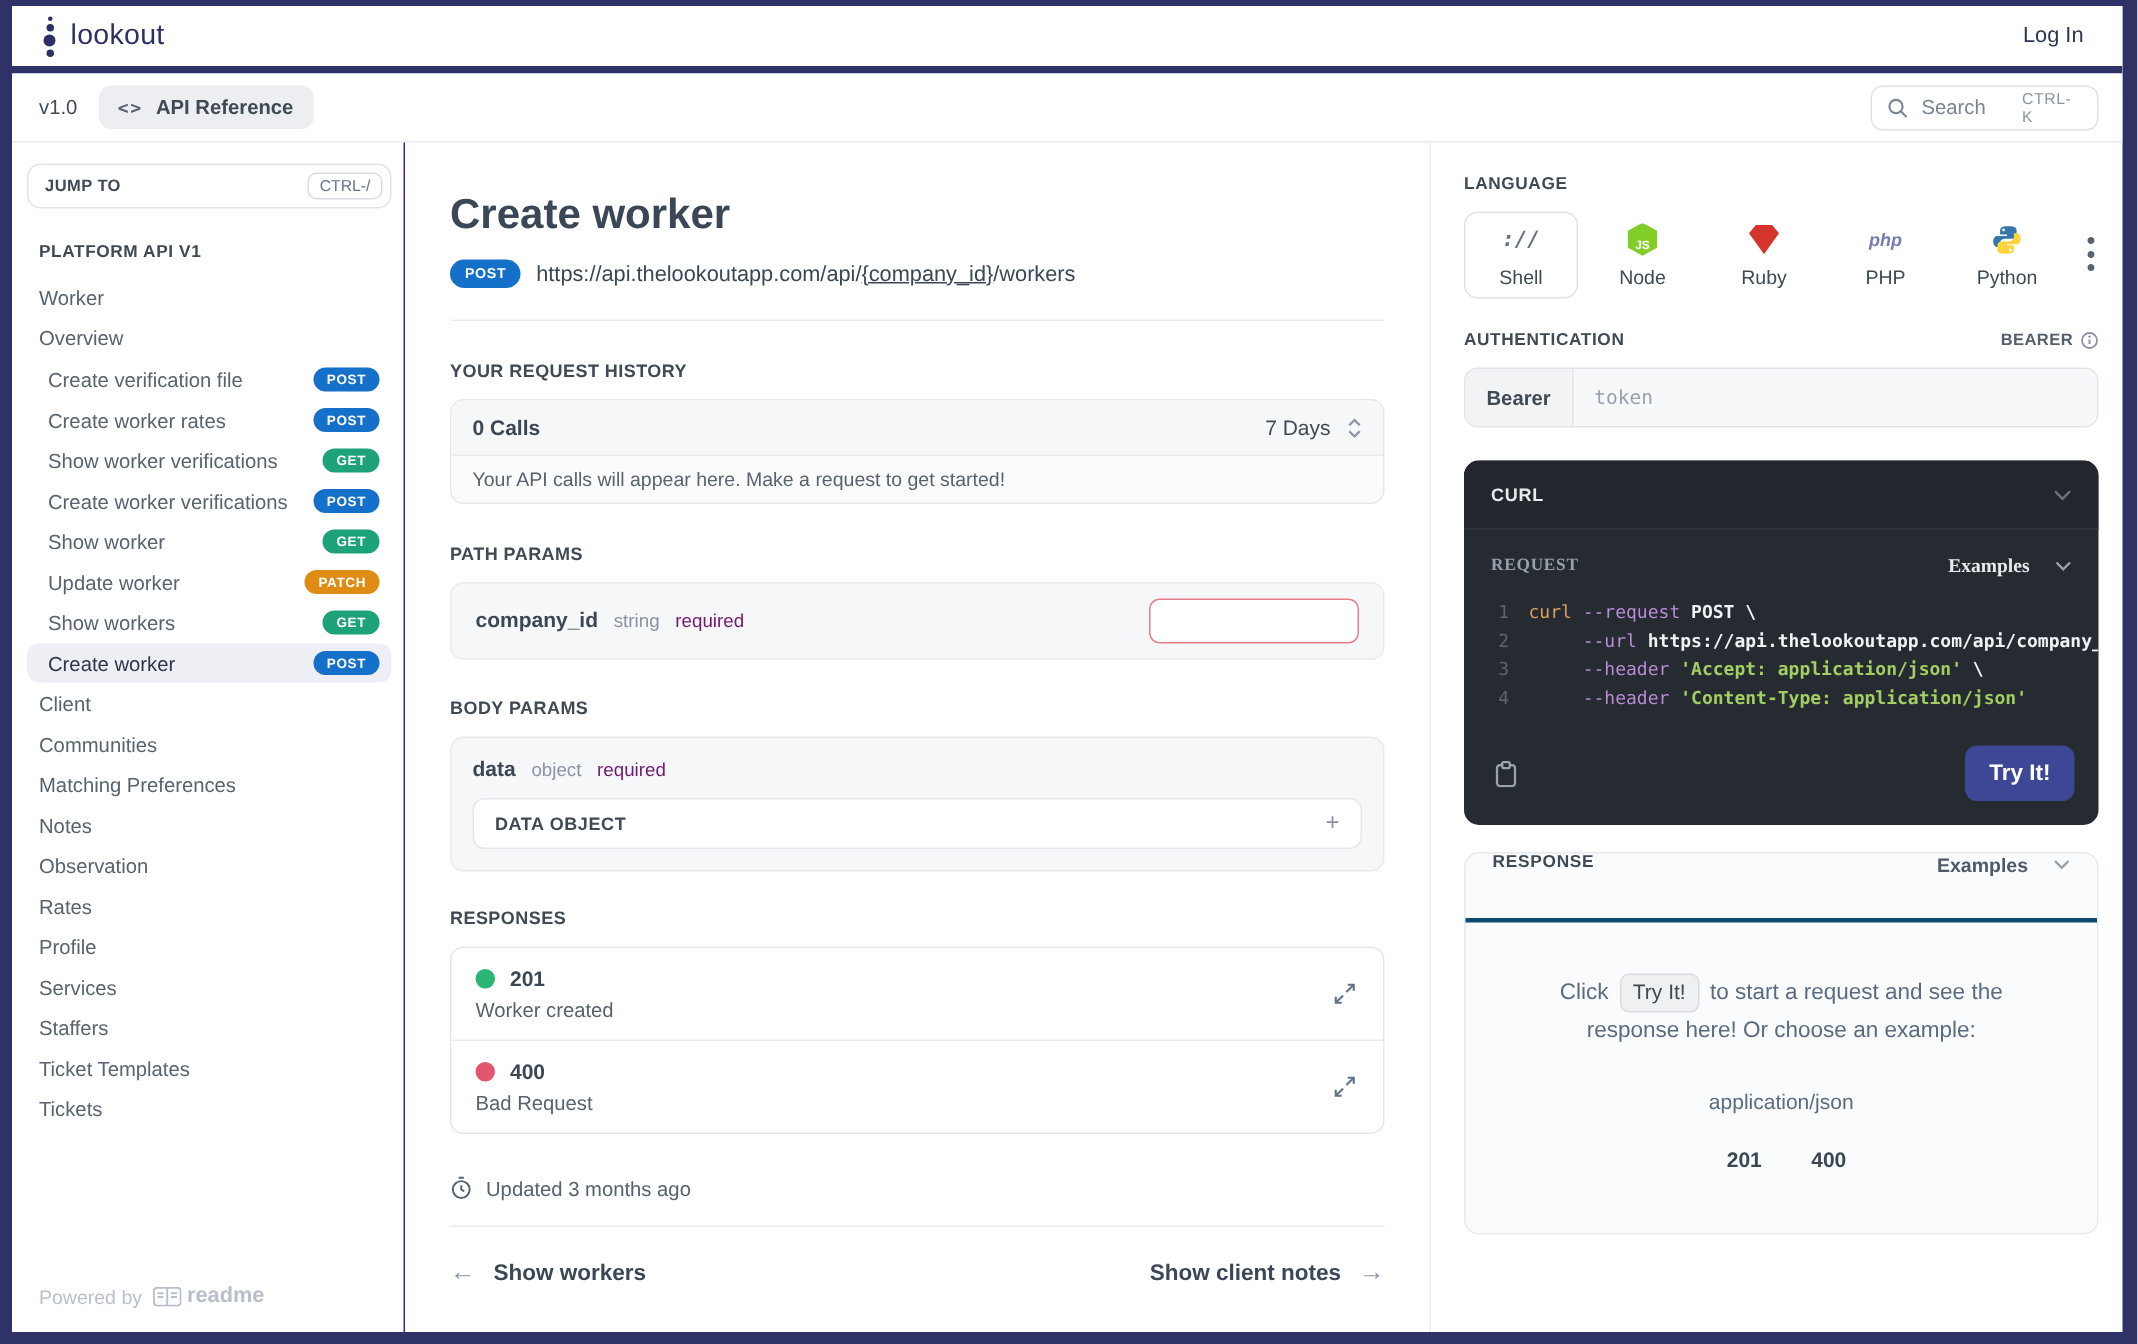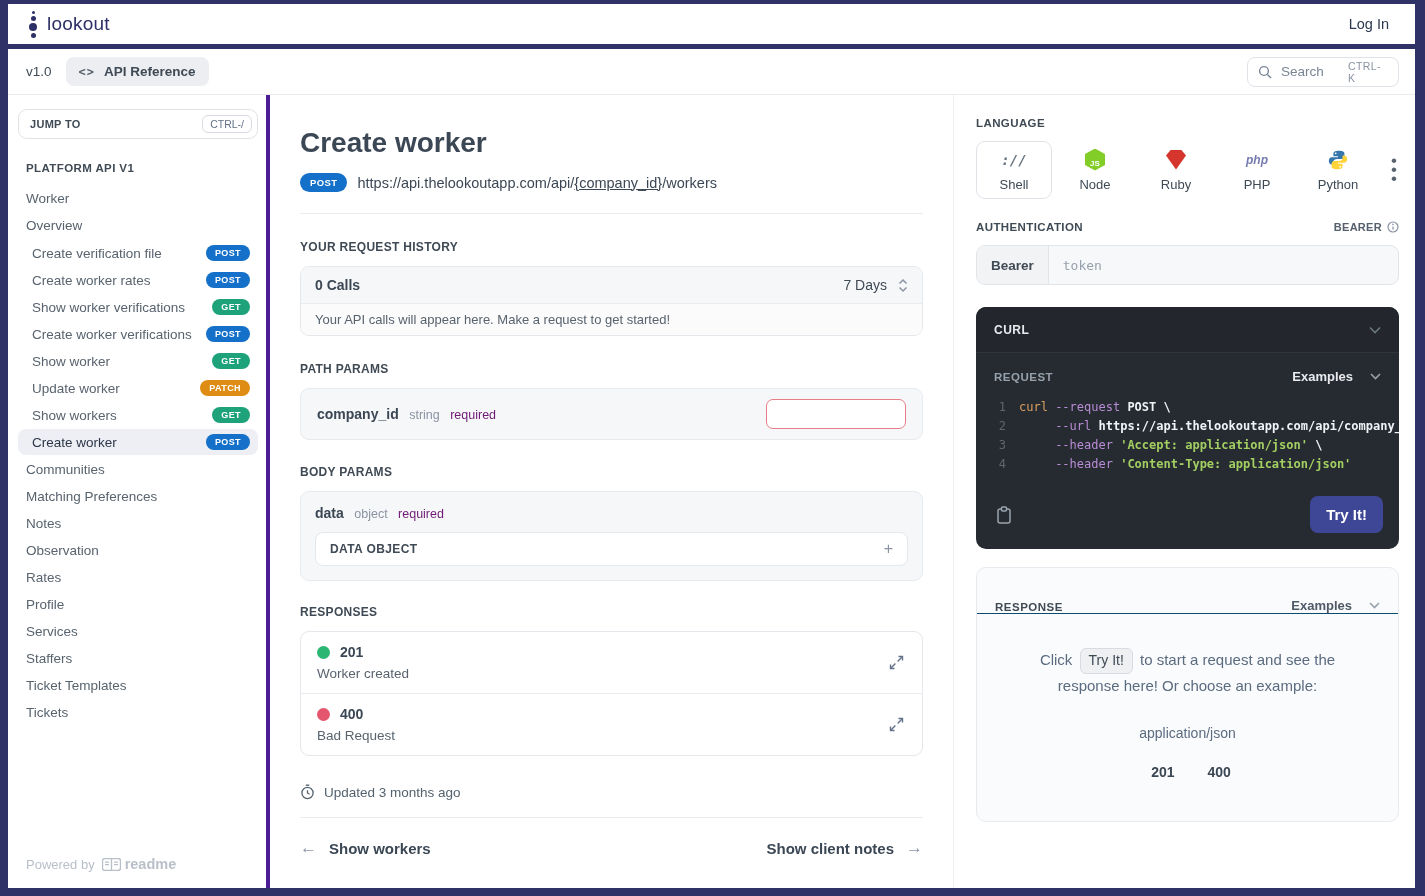--- a/index.html
+++ b/index.html
@@ -26,21 +26,21 @@
   .code-glyph{font-family:"DejaVu Sans Mono",monospace;font-size:12px;color:#55606c;font-weight:bold;letter-spacing:1px;}
   .search{margin-left:auto;width:152px;height:30px;border:1px solid #dfe3e8;border-radius:8px;display:flex;align-items:center;padding:0 10px;gap:7px;background:#fff;}
   .search input{border:none;outline:none;width:62px;font-size:13.5px;color:#55606c;background:transparent;font-family:"Liberation Sans",sans-serif;}
   .search input::placeholder{color:#7a8594;}
   .kbd-hint{font-size:10.5px;color:#8a93a3;letter-spacing:.4px;margin-left:auto;}
 
   
   .body-row{flex:1;display:flex;min-height:0;}
 
   
-  .sidebar{width:262px;flex:none;border-right:4px solid #4c1d95;display:flex;flex-direction:column;padding:14px 8px 10px 10px;}
+  .sidebar{width:262px;flex:none;border-right:1px solid #4c1d95;display:flex;flex-direction:column;padding:14px 8px 10px 10px;}
   .jump{height:30px;flex:none;border:1px solid #dfe3e8;border-radius:9px;display:flex;align-items:center;justify-content:space-between;padding:0 5px 0 11px;margin-bottom:16px;background:#fff;cursor:pointer;}
   .jump-label{font-size:11px;font-weight:bold;letter-spacing:.3px;color:#3f4a55;}
   .keycap{border:1px solid #d8dce2;border-radius:6px;padding:2px 7px;font-size:10.5px;color:#637288;background:#fff;}
   .nav{flex:1;overflow:hidden;}
   .nav-title{font-size:11.5px;font-weight:bold;color:#3f4a55;letter-spacing:.4px;padding:7px 8px 11px;}
   .nav-item{font-size:13.5px;color:#58636e;padding:6px 8px;border-radius:8px;cursor:pointer;}
   .nav-ep{display:flex;align-items:center;justify-content:space-between;padding:5px 8px 5px 14px;border-radius:8px;font-size:13.5px;color:#58636e;cursor:pointer;margin:1px 0;}
   .nav-ep.active{background:#edeff5;color:#2c3648;}
   .ep-badge{font-size:9px;font-weight:bold;color:#fff;padding:3px 9px;border-radius:9px;letter-spacing:.4px;flex:none;}
   .powered{flex:none;display:flex;align-items:center;gap:7px;color:#b9bfc9;font-size:13px;padding:12px 8px 6px;}
@@ -102,36 +102,36 @@
   .auth-head{display:flex;justify-content:space-between;align-items:center;margin:0 0 12px;}
   .auth-scheme{font-size:11px;font-weight:bold;color:#55606c;display:flex;gap:5px;align-items:center;letter-spacing:.3px;}
   .auth-field{display:flex;border:1px solid #e1e5ea;border-radius:9px;overflow:hidden;height:40px;background:#f7f8f9;margin-bottom:22px;}
   .bearer-seg{display:flex;align-items:center;padding:0 14px;border-right:1px solid #e1e5ea;font-size:13.5px;font-weight:bold;color:#3f4a55;background:#f2f3f5;}
   .token-input{flex:1;border:none;outline:none;background:transparent;padding:0 14px;font-family:"DejaVu Sans Mono",monospace;font-size:13px;color:#55606c;}
   .token-input::placeholder{color:#97a1ad;}
 
   .code-panel{background:#262b31;border-radius:10px;overflow:hidden;color:#e8eaed;}
   .code-head{background:#23272d;display:flex;justify-content:space-between;align-items:center;height:46px;padding:0 18px;border-bottom:1px solid #31363d;cursor:pointer;}
   .code-head-title{font-size:12px;font-weight:bold;letter-spacing:.5px;color:#e8eaed;}
-  .req-row{display:flex;justify-content:space-between;align-items:center;padding:16px 18px 8px;}
+  .req-row{display:flex;justify-content:space-between;align-items:center;padding:16px 18px 8px;font-family:Liberation Serif, serif;}
   .req-label{font-size:11.5px;font-weight:bold;color:#97a1ab;letter-spacing:.5px;}
   .examples-btn{display:flex;gap:17px;align-items:center;font-size:13px;font-weight:bold;color:#e8eaed;cursor:pointer;}
   .code-block{padding:6px 0 12px;font-family:"DejaVu Sans Mono",monospace;font-size:12px;line-height:19px;white-space:pre;overflow:hidden;}
   .code-line{display:flex;}
   .ln{width:30px;text-align:right;color:#5d656e;flex:none;margin-right:13px;}
   .seg-cmd{color:#dba05f;}
   .seg-flag{color:#b98cd6;}
   .seg-plain{color:#f0f3f6;font-weight:bold;}
   .seg-str{color:#a3cf62;font-weight:bold;}
   .code-foot{display:flex;justify-content:space-between;align-items:center;padding:10px 16px 16px 20px;}
   .copy-btn{background:none;border:none;cursor:pointer;padding:0;display:flex;}
   .try-btn{background:#3e4796;color:#fff;border:none;border-radius:8px;padding:10px 16px;font-size:15px;font-weight:bold;cursor:pointer;font-family:"Liberation Sans",sans-serif;}
 
   .response-panel{margin-top:18px;background:#fafbfc;border:1px solid #e7eaee;border-radius:10px;margin-bottom:20px;}
-  .resp-head{display:flex;justify-content:space-between;align-items:flex-end;height:46px;padding:0 18px;border-bottom:1px solid #0c4a6e;}
+  .resp-head{display:flex;justify-content:space-between;align-items:flex-start;height:46px;padding:0 18px;border-bottom:3px solid #0c4a6e;}
   .resp-title{font-size:11.5px;font-weight:bold;letter-spacing:.5px;color:#3f4a55;}
   .examples-btn.light{color:#4f5a68;}
   .resp-body{padding:34px 36px 38px;text-align:center;font-size:15px;color:#5b6b80;line-height:1.55;}
   .kbd-chip{display:inline-block;border:1px solid #d8dce2;background:#eef0f2;border-radius:6px;padding:1px 8px;color:#3f4a55;font-size:14px;margin:0 3px;cursor:pointer;}
   .ctype{margin-top:26px;font-size:14px;color:#5b6b80;}
   .chips{display:flex;justify-content:center;gap:26px;margin-top:17px;}
   .chip{display:flex;align-items:center;gap:7px;font-size:14px;font-weight:bold;color:#3b4754;cursor:pointer;}
   .chev{display:inline-flex;}
 </style>
 </head>
@@ -211,20 +211,21 @@
             <div class="nav-ep">
     <span class="ep-label">Show workers</span>
     <span class="ep-badge" style="background: rgb(30, 162, 122);">GET</span>
   </div>
             <div class="nav-ep active">
     <span class="ep-label">Create worker</span>
     <span class="ep-badge" style="background: rgb(20, 112, 200);">POST</span>
   </div>
           </div>
         <div id="groupItems">
+            <div class="nav-item">Client</div>
             <div class="nav-item">Communities</div>
             <div class="nav-item">Matching Preferences</div>
             <div class="nav-item">Notes</div>
             <div class="nav-item">Observation</div>
             <div class="nav-item">Rates</div>
             <div class="nav-item">Profile</div>
             <div class="nav-item">Services</div>
             <div class="nav-item">Staffers</div>
             <div class="nav-item">Ticket Templates</div>
             <div class="nav-item">Tickets</div>

